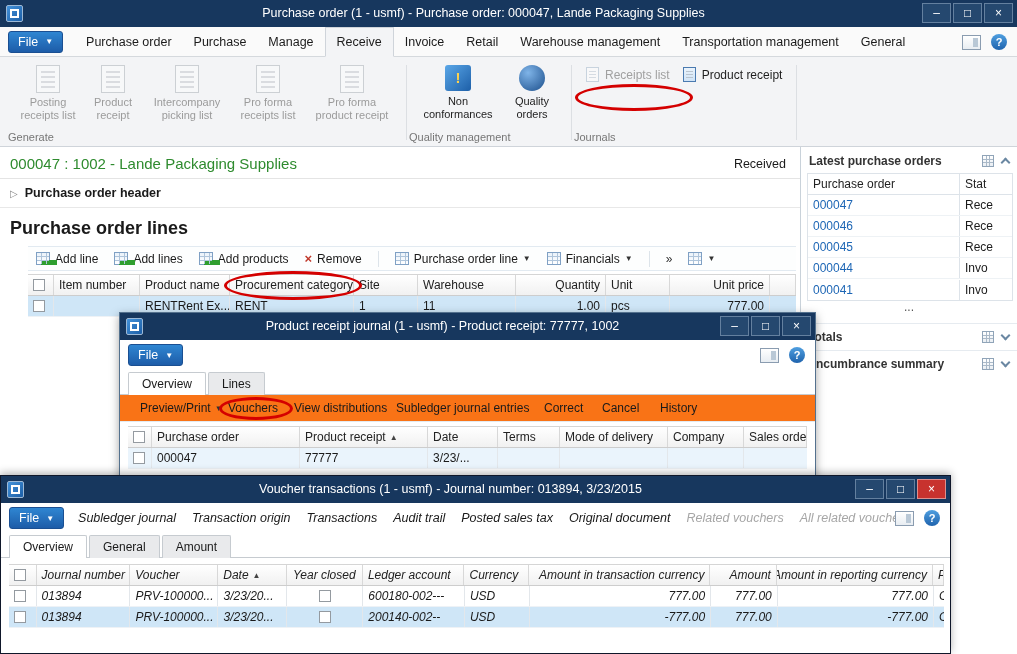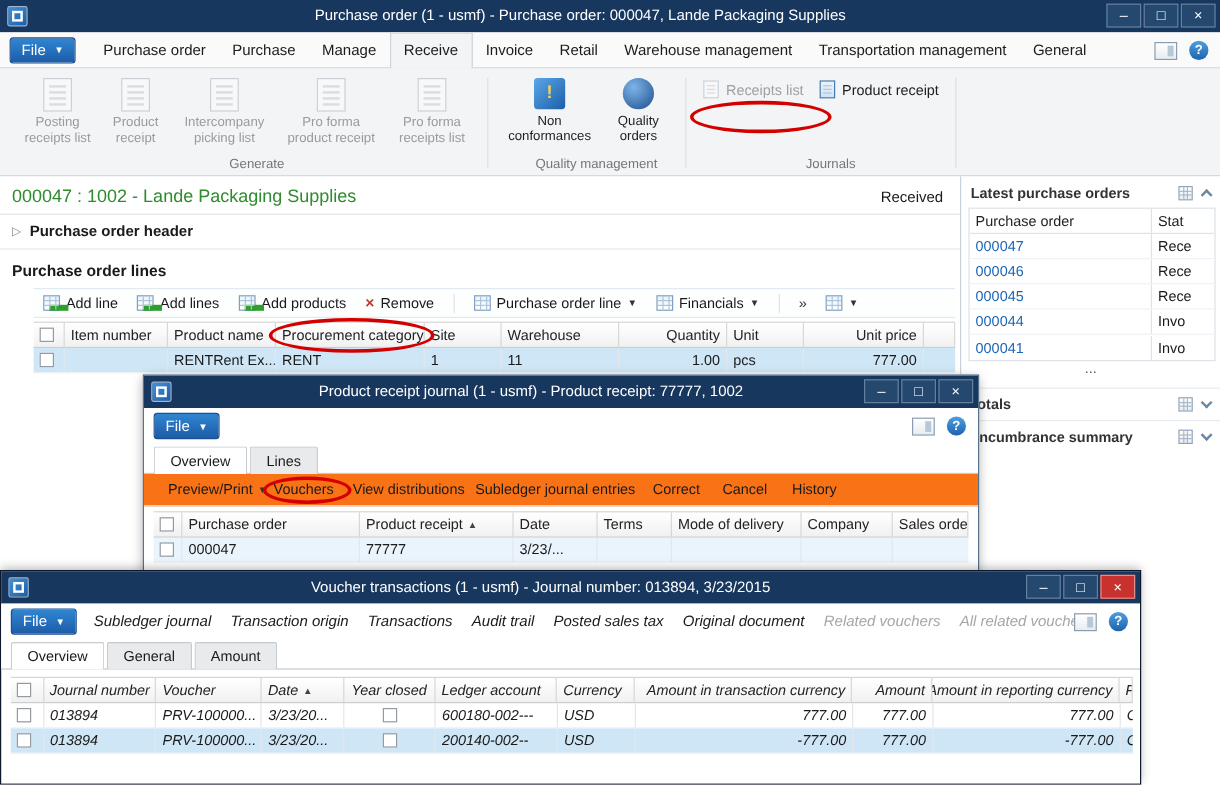--- a/index.html
+++ b/index.html
@@ -28,21 +28,21 @@
 
   
   .tabrow { position:relative; height:30px; background:#fafafa; border-bottom:1px solid #d5d9dd; display:flex; align-items:center; padding:0 8px; }
   .rtabs { display:flex; margin-left:12px; height:100%; }
   .rtab { padding:8px 11px 0; font-size:12.5px; white-space:nowrap; color:#1b1b1b; }
   .rtab.active { background:#f3f4f6; border:1px solid #cfd4da; border-bottom:1px solid #f3f4f6; margin-bottom:-1px; padding-top:7px; }
 
   .ribbon { height:90px; background:#f3f4f6; border-bottom:1px solid #cfd4da; display:flex; padding:2px 4px 0 8px; }
   .rgroup { position:relative; padding:2px 8px 16px; }
   .btnrow { display:flex; align-items:flex-start; gap:4px; }
-  .grouplabel { position:absolute; bottom:3px; left:16px; right:0; text-align:center; font-size:11px; color:#767676; white-space:nowrap; }
+  .grouplabel { position:absolute; bottom:3px; left:0; right:0; text-align:left; font-size:11px; color:#767676; white-space:nowrap; }
   .vsep { width:1px; background:#dcdfe3; margin:6px 2px; }
 
   .bigbtn { display:flex; flex-direction:column; align-items:center; padding:4px 2px; font-size:11px; line-height:1.15; text-align:center; color:#1e1e1e; }
   .bigbtn.disabled { color:#9b9b9b; }
   .w64{width:64px} .w58{width:58px} .w82{width:82px} .w72{width:72px} .w88{width:88px}
   .doc-ico { width:24px; height:28px; background:#fcfcfc; border:1px solid #aeb4ba; position:relative; margin-bottom:3px; }
   .doc-ico::before { content:""; position:absolute; left:4px; right:4px; top:5px; height:2px; background:#c6cacf; box-shadow:0 5px 0 #c6cacf, 0 10px 0 #c6cacf, 0 15px 0 #c6cacf; }
   .bigbtn.disabled .doc-ico { opacity:.55; }
   .nonconf-ico { width:26px; height:26px; margin-bottom:4px; background:linear-gradient(135deg,#5aa7e8,#1d5fa8); border-radius:3px; position:relative; }
   .nonconf-ico::after { content:"!"; color:#ffd34d; font-weight:bold; font-size:15px; position:absolute; top:0; left:0; right:0; bottom:0; display:flex; align-items:center; justify-content:center; }
@@ -57,21 +57,21 @@
   .smallbtn.disabled .sdoc-ico { opacity:.5; }
 
   
   .main-content { position:absolute; top:147px; left:0; width:800px; bottom:0; background:#fff; }
   .rec-head { display:flex; justify-content:space-between; align-items:center; padding:8px 14px 6px 10px; border-bottom:1px solid #e4e4e4; }
   .rec-title { color:#2e8b2e; font-size:15px; white-space:nowrap; }
   .rec-status { font-size:12.5px; }
   .sec-row { display:flex; align-items:center; gap:7px; padding:7px 10px; border-bottom:1px solid #e8e8e8; }
   .sec-caret { color:#8a8a8a; font-size:10px; }
   .sec-title { font-weight:bold; font-size:12.5px; }
-  .lines-title { padding:10px 10px 5px; font-weight:bold; font-size:13px; }
+  .lines-title { padding:10px 10px 5px; font-weight:bold; font-size:18px; }
 
   .lines-toolbar { margin:2px 4px 0 28px; border-top:1px solid #e2eaf1; border-bottom:1px solid #e2eaf1; background:#fdfefe; display:flex; align-items:center; gap:16px; height:25px; padding:0 8px; font-size:12px; }
   .titem { display:inline-flex; align-items:center; gap:5px; white-space:nowrap; }
   .tsep { width:1px; height:16px; background:#dde4ea; }
   .grid-ico { width:14px; height:13px; border:1px solid #7fa0c4; background:linear-gradient(#eaf2fa,#fff); position:relative; flex:0 0 auto; }
   .grid-ico::before { content:""; position:absolute; left:0; right:0; top:3px; height:1px; background:#aec4da; box-shadow:0 4px 0 #aec4da; }
   .grid-ico::after { content:""; position:absolute; top:0; bottom:0; left:4px; width:1px; background:#aec4da; box-shadow:5px 0 0 #aec4da; }
   .grid-ico.add::before { box-shadow:0 4px 0 #aec4da, 6px 6px 0 2px #2f9e2f; }
   .x-ico { color:#c0392b; font-weight:bold; font-size:13px; }
   .dd { font-size:8px; color:#333; }
@@ -191,27 +191,27 @@
             <span>Posting receipts list</span>
           </div>
           <div class="bigbtn disabled w58">
             <span class="doc-ico"></span>
             <span>Product receipt</span>
           </div>
           <div class="bigbtn disabled w82">
             <span class="doc-ico"></span>
             <span>Intercompany picking list</span>
           </div>
+          <div class="bigbtn disabled w72">
+            <span class="doc-ico"></span>
+            <span>Pro forma receipts list</span>
+          </div>
           <div class="bigbtn disabled w88">
             <span class="doc-ico"></span>
             <span>Pro forma product receipt</span>
-          </div>
-          <div class="bigbtn disabled w72">
-            <span class="doc-ico"></span>
-            <span>Pro forma receipts list</span>
           </div>
         </div>
         <div class="grouplabel">Generate</div>
       </div>
       <div class="vsep"></div>
 
       <div class="rgroup">
         <div class="btnrow">
           <div class="bigbtn w82">
             <span class="nonconf-ico"></span>

